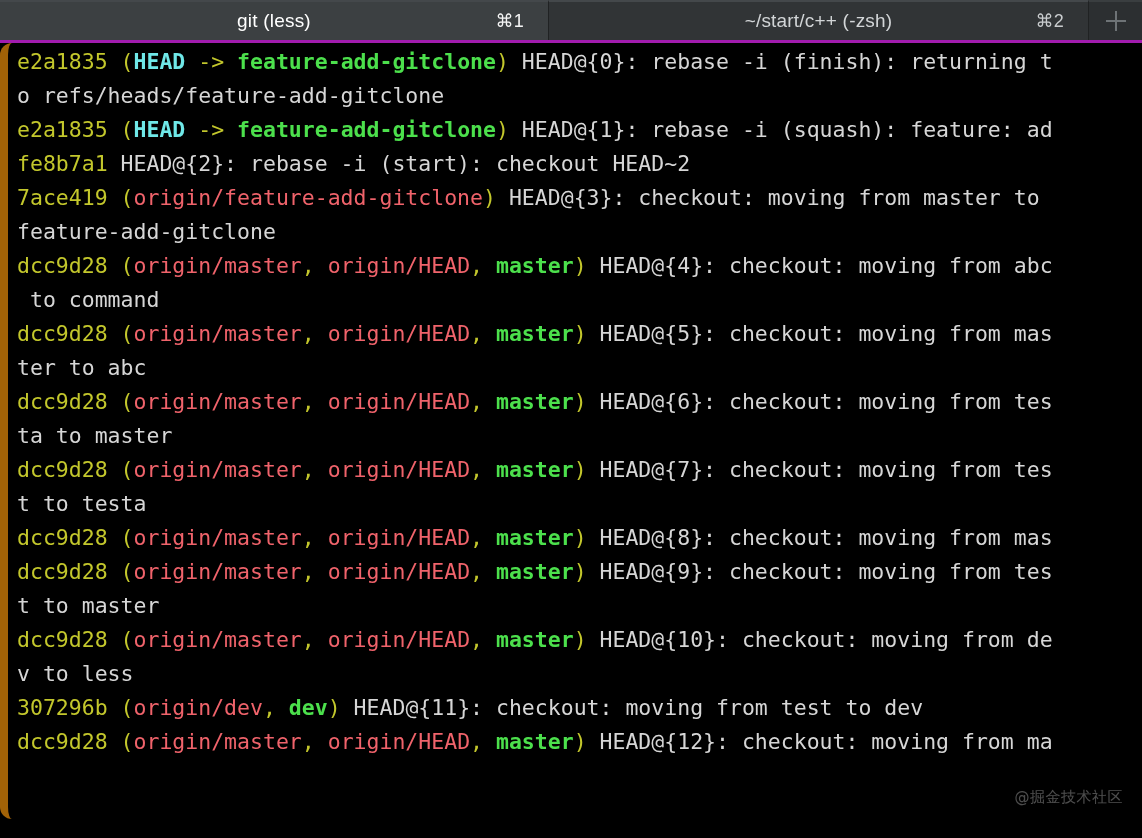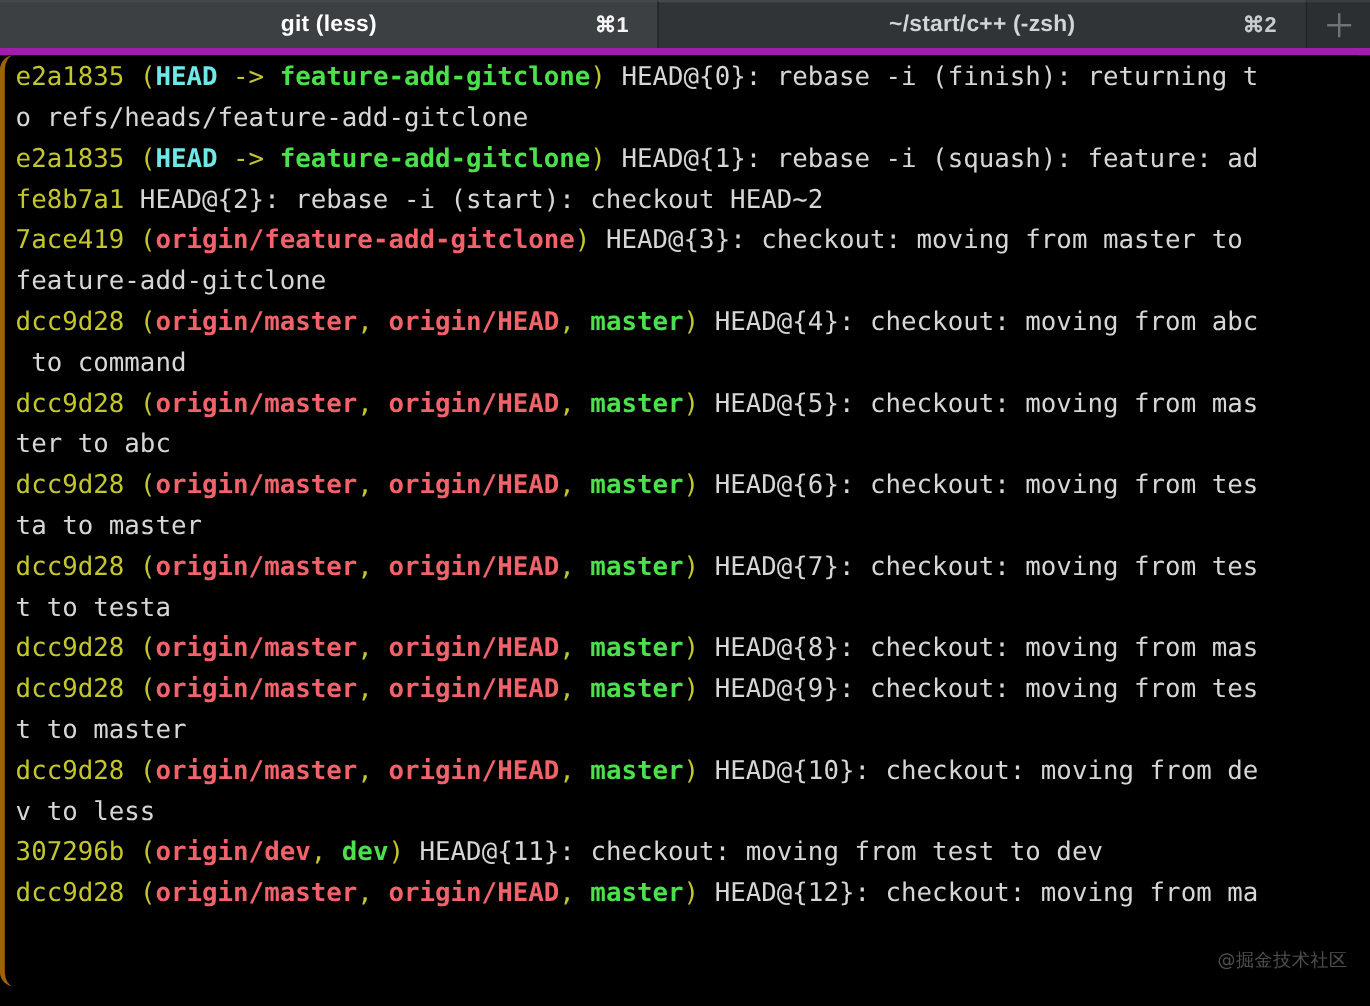--- a/index.html
+++ b/index.html
@@ -12,23 +12,22 @@
     height: 838px;
     overflow: hidden;
     font-family: "DejaVu Sans Mono", monospace;
   }
 
   
   .tabbar {
     display: flex;
     height: 40px;
     background: #2f3133;
-    border-bottom: 6px solid #a21caf;
+    border-bottom: 3px solid #a21caf;
     align-items: stretch;
-    font-weight: bold;
   }
   .tab {
     position: relative;
     display: flex;
     align-items: center;
     justify-content: center;
     font-family: "Liberation Sans", sans-serif;
     font-size: 19px;
     letter-spacing: .2px;
     box-sizing: border-box;
@@ -66,40 +65,40 @@
     border-top: 2px solid #3a3e40;
     color: #6e7376;
   }
   .newtab svg { display: block; }
 
   
   .terminal {
     position: relative;
     height: 776px;
     background: #000000;
-    border-left: 4px solid #a16207;
+    border-left: 8px solid #a16207;
     box-sizing: border-box;
     overflow: hidden;
     padding: 2px 0 0 0;
     border-radius: 12px;
   }
   .line {
     font-family: "DejaVu Sans Mono", monospace;
     font-size: 21.5px;
     line-height: 34px;
     white-space: pre;
     color: #d6d6d6;
     padding-left: 9px;
     letter-spacing: 0px;
   }
   .fg-hash   { color: #c3c72c; }
   .fg-paren  { color: #c3c72c; }
   .fg-head   { color: #6fe8e8; font-weight: bold; }
   .fg-local  { color: #4ce04c; font-weight: bold; }
-  .fg-remote { color: #f0636b; font-weight: bold; }
+  .fg-remote { color: #f0636b; font-weight: normal; }
   .fg-plain  { color: #d6d6d6; }
 
   
   .watermark {
     position: absolute;
     right: 19px;
     bottom: 12px;
     font-family: "DejaVu Sans", sans-serif;
     font-size: 15px;
     color: #ffffff;

